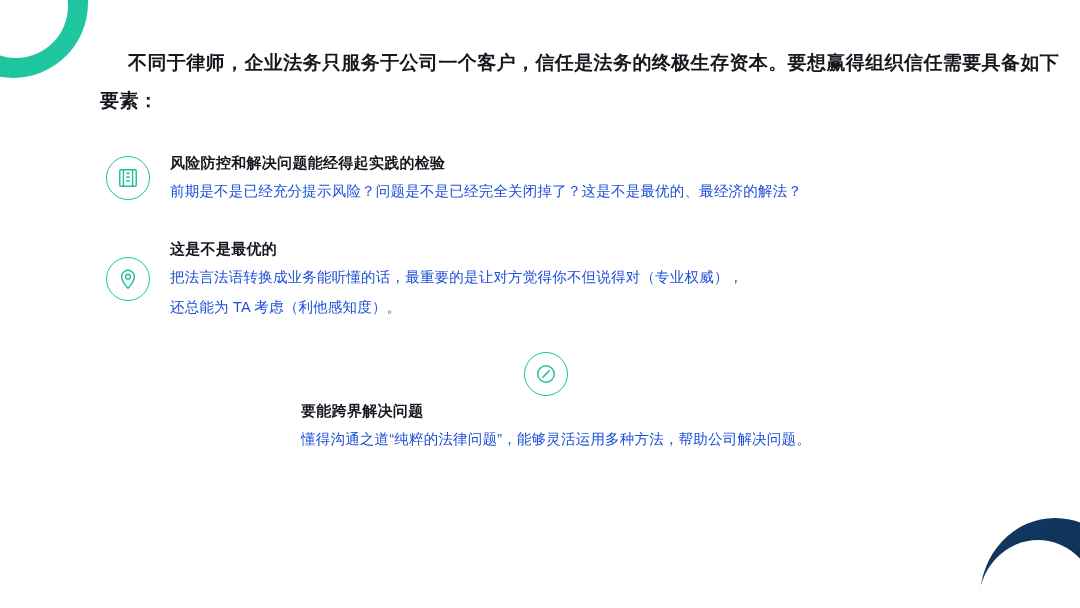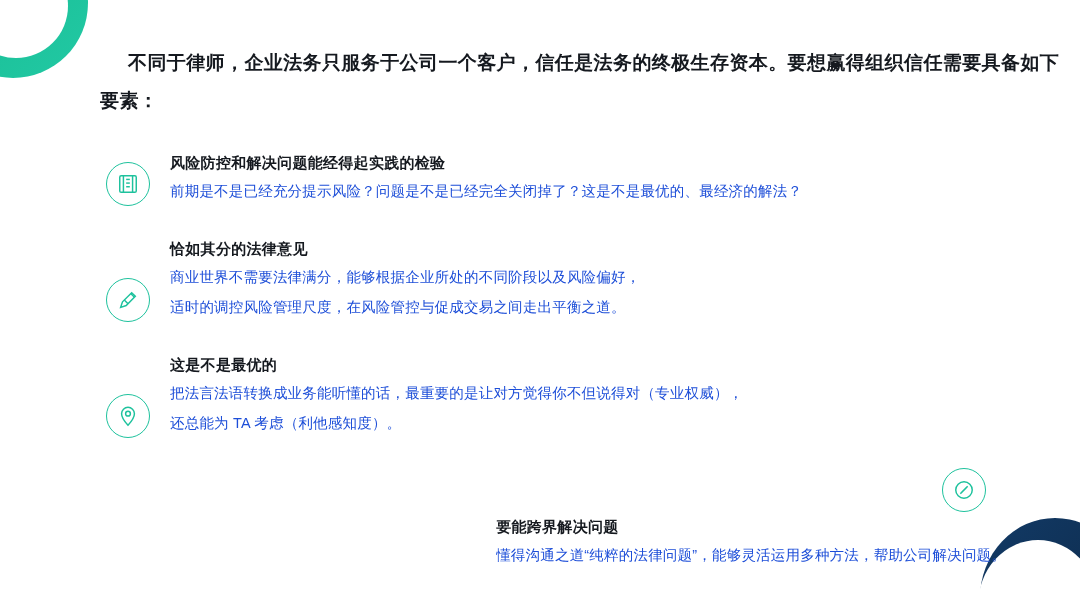--- a/index.html
+++ b/index.html
@@ -71,21 +71,21 @@
 
   
   .items {
     position: absolute;
     left: 106px;
     top: 148px;
     width: 900px;
   }
   .item {
     display: flex;
-    align-items: flex-end;
+    align-items: center;
     margin-bottom: 28px;
   }
   .item:last-child { margin-bottom: 0; flex-direction: column; }
 
   .icon-wrap {
     flex: 0 0 auto;
     width: 44px;
     height: 44px;
     border-radius: 50%;
     border: 1.5px solid #1ec29d;
@@ -135,34 +135,20 @@
         <line x1="10" y1="11" x2="14" y2="11"></line>
         <line x1="10" y1="15" x2="14" y2="15"></line>
       </svg>
     </div>
     <div class="texts">
       <div class="item-title">风险防控和解决问题能经得起实践的检验</div>
       <div class="item-line">前期是不是已经充分提示风险？问题是不是已经完全关闭掉了？这是不是最优的、最经济的解法？</div>
     </div>
   </div>
 
-  <div class="item">
-    <div class="icon-wrap">
-      <svg width="22" height="22" viewBox="0 0 24 24" fill="none" stroke="#1ec29d" stroke-width="1.6">
-        <path d="M4 20 L6 14 L16 4 L20 8 L10 18 Z"></path>
-        <line x1="15" y1="5" x2="19" y2="9"></line>
-        <line x1="8" y1="12" x2="12" y2="16"></line>
-      </svg>
-    </div>
-    <div class="texts">
-      <div class="item-title">恰如其分的法律意见</div>
-      <div class="item-line">商业世界不需要法律满分，能够根据企业所处的不同阶段以及风险偏好，</div>
-      <div class="item-line">适时的调控风险管理尺度，在风险管控与促成交易之间走出平衡之道。</div>
-    </div>
-  </div>
 
   <div class="item">
     <div class="icon-wrap">
       <svg width="22" height="22" viewBox="0 0 24 24" fill="none" stroke="#1ec29d" stroke-width="1.6">
         <path d="M12 22 C12 22 19 14.5 19 9.5 A7 7 0 0 0 5 9.5 C5 14.5 12 22 12 22 Z"></path>
         <circle cx="12" cy="9.5" r="2.6"></circle>
       </svg>
     </div>
     <div class="texts">
       <div class="item-title">这是不是最优的</div>

